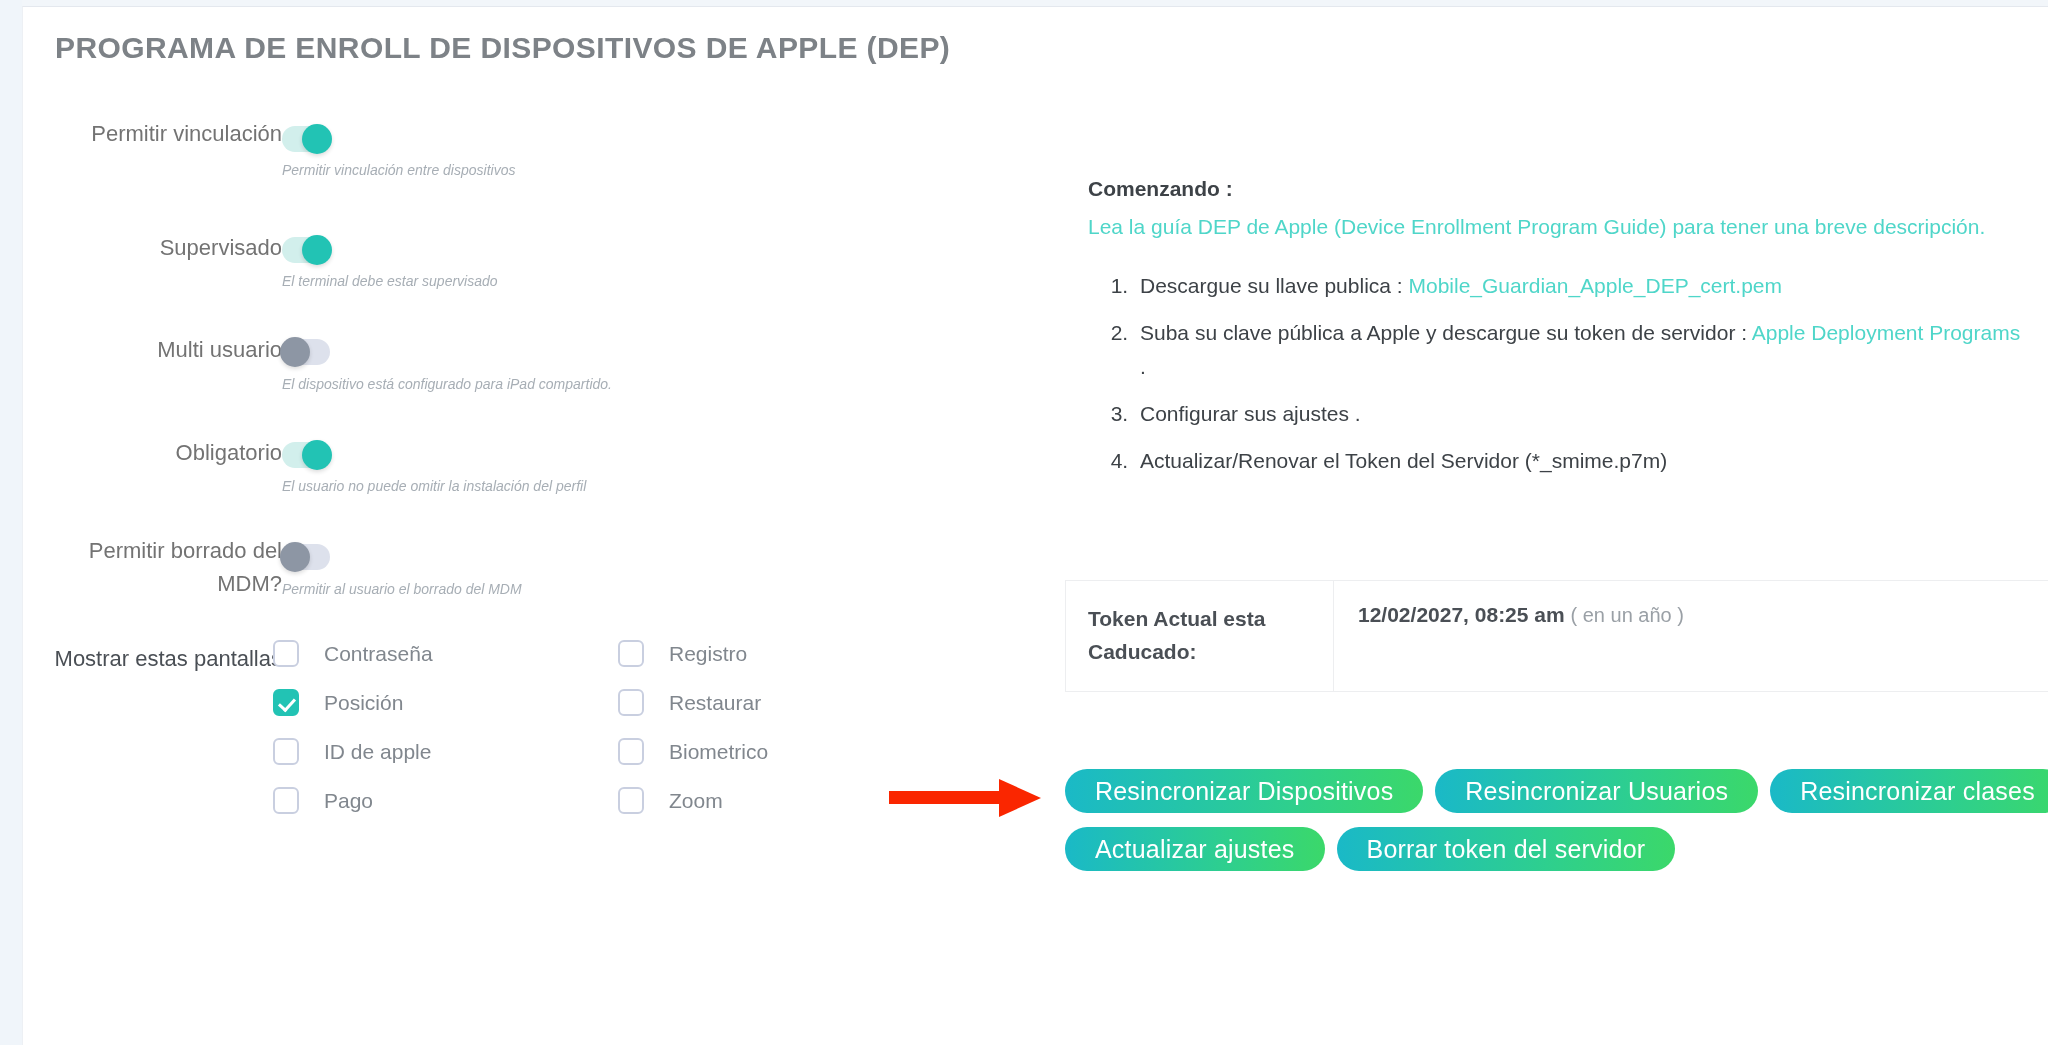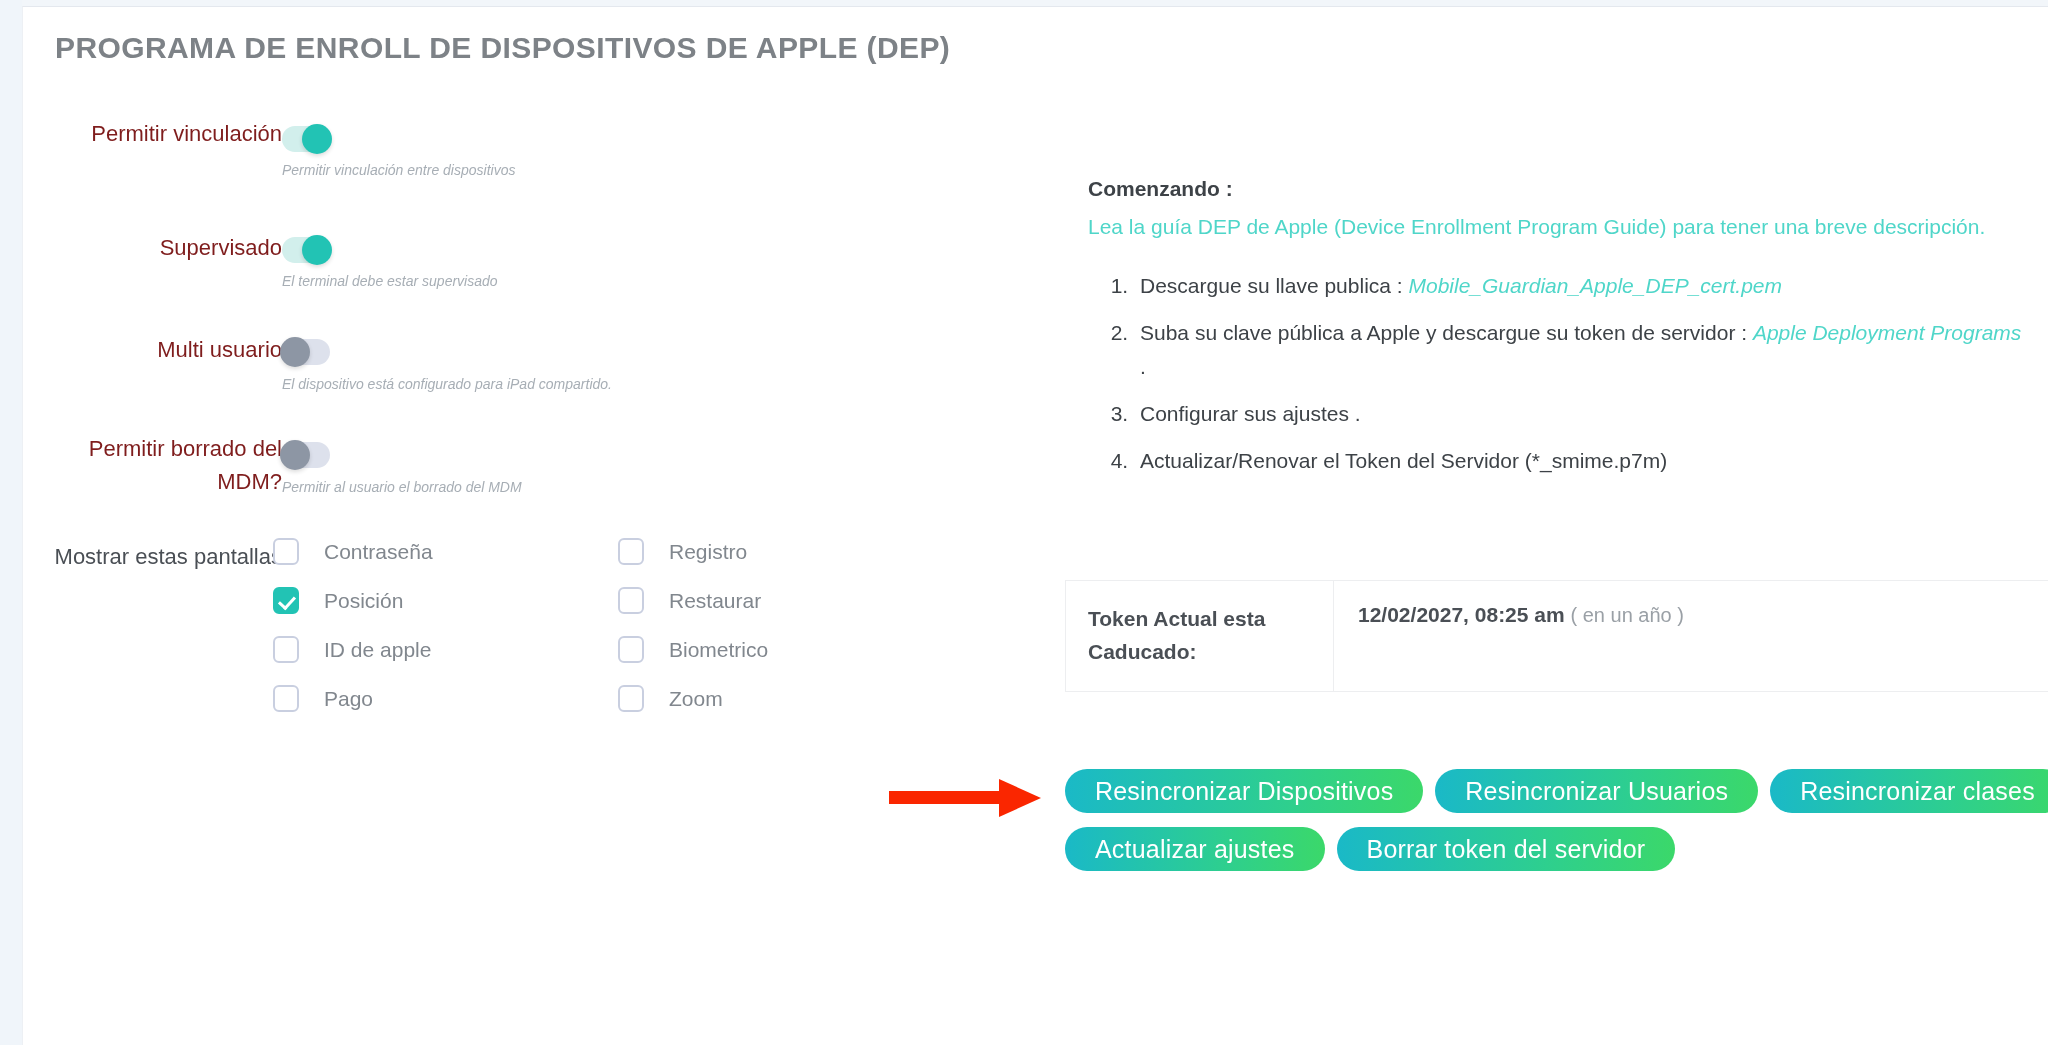--- a/index.html
+++ b/index.html
@@ -49,21 +49,21 @@
     display: block;
     margin-bottom: 0;
   }
   .setting-label {
     position: absolute;
     right: 0; top: 0;
     width: 230px;
     text-align: right;
     font-size: 22px;
     line-height: 37px;
-    color: #7f1d1d;
+    color: #737373;
     font-weight: 400;
   }
   .setting-control { position: absolute; left: 0; top: 0; }
   .setting-hint {
     position: absolute;
     font-style: italic;
     font-size: 14px;
     color: #a7aeb5;
     white-space: nowrap;
   }
@@ -162,21 +162,20 @@
     font-size: 21px;
     color: #3d4247;
     line-height: 1.62;
     margin-bottom: 13px;
     padding-left: 6px;
   }
   ol.rc-list li .lnk {
     color: #4fd6c9;
     text-decoration: none;
     cursor: pointer;
-    font-style: italic;
   }
 
   
   .token-table {
     position: absolute;
     left: 1042px; top: 573px;
     width: 1000px; height: 112px;
     border: 1px solid #edeef0;
     display: flex;
   }
@@ -259,20 +258,29 @@
       <div class="setting-row" style="height:103px;">
         <div class="setting-label" style="right:701px; top:-8px;">Multi usuario</div>
         <div class="setting-control" style="left:259px; top:0px;">
           <span class="toggle off">
               <span class="knob"></span>
             </span>
         </div>
         <div class="setting-hint" style="left:259px; top:37px;">El dispositivo está configurado para iPad compartido.</div>
       </div>
 
+      <div class="setting-row" style="height:102px;">
+        <div class="setting-label" style="right:701px; top:-8px;">Obligatorio</div>
+        <div class="setting-control" style="left:259px; top:0px;">
+          <span class="toggle on">
+              <span class="knob"></span>
+            </span>
+        </div>
+        <div class="setting-hint" style="left:259px; top:36px;">El usuario no puede omitir la instalación del perfil</div>
+      </div>
 
       <div class="setting-row" style="height:103px;">
         <div class="setting-label" style="right:701px; top:-10px; line-height:33px;">Permitir borrado del MDM?</div>
         <div class="setting-control" style="left:259px; top:0px;">
           <span class="toggle off">
               <span class="knob"></span>
             </span>
         </div>
         <div class="setting-hint" style="left:259px; top:37px;">Permitir al usuario el borrado del MDM</div>
       </div>

